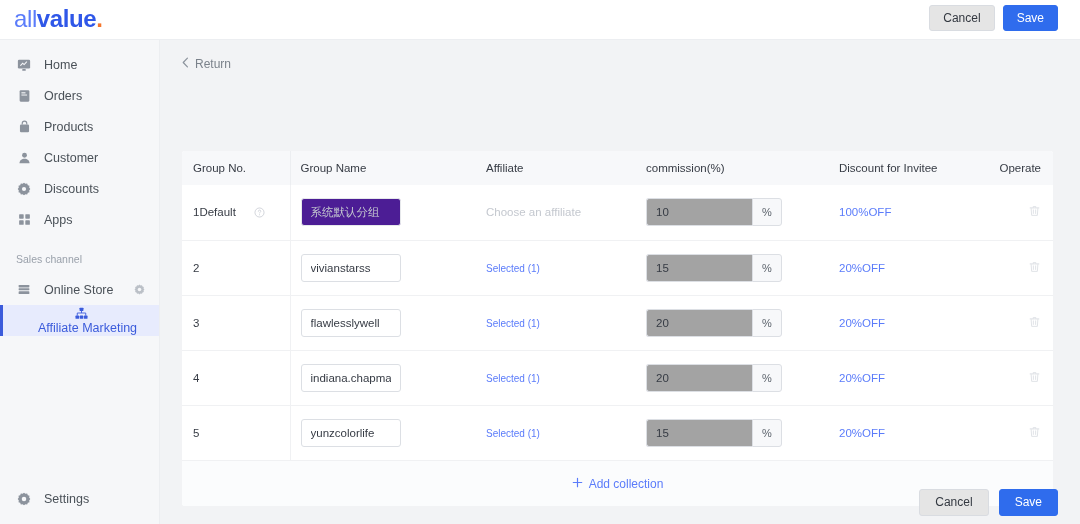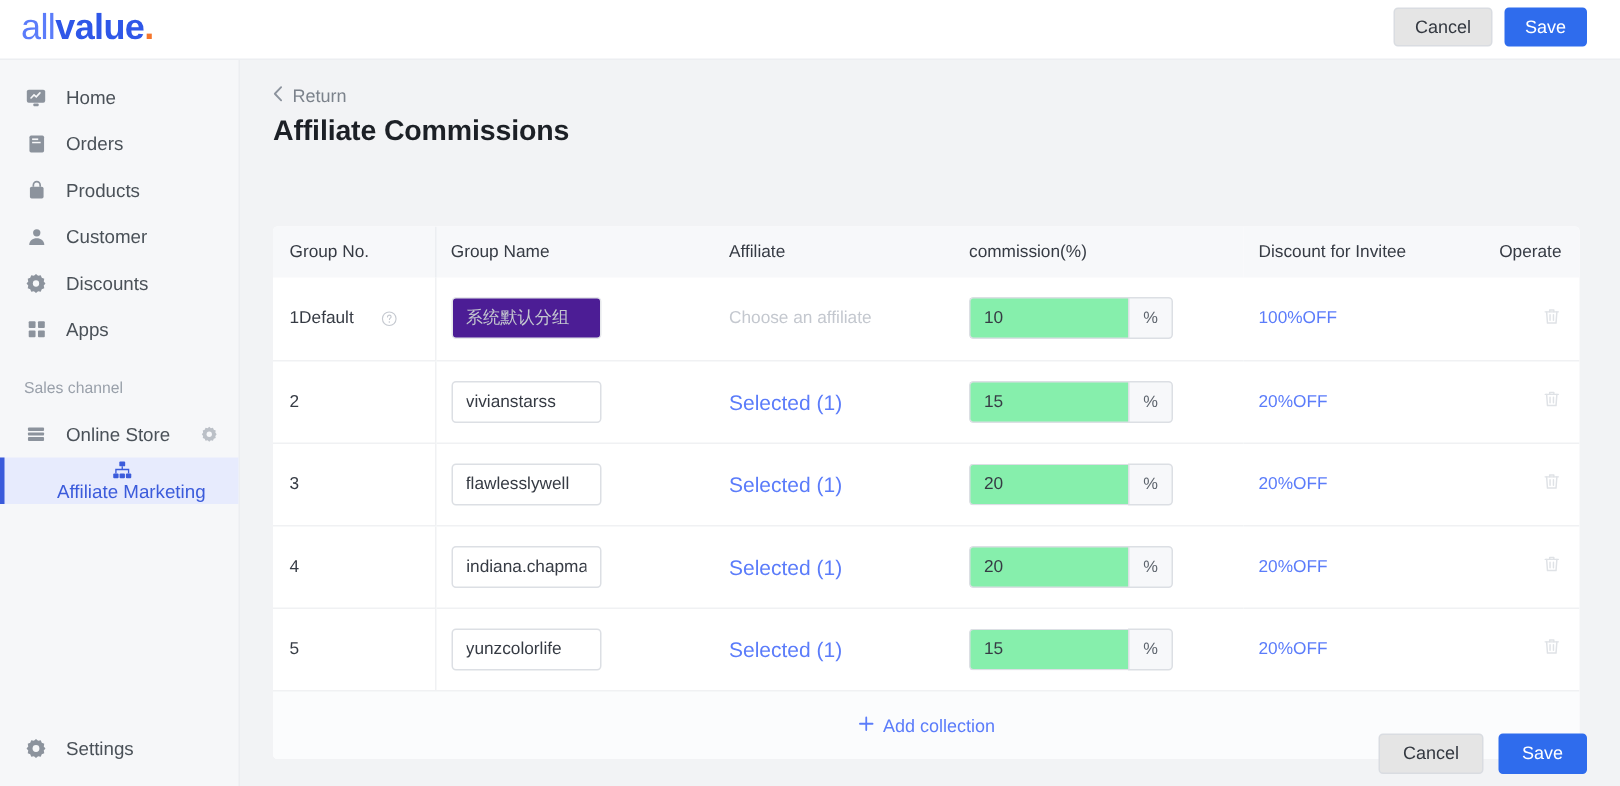--- a/index.html
+++ b/index.html
@@ -126,30 +126,30 @@
     border: 1px solid #dcdfe4; border-radius: 3px;
     background: #ffffff;
     font-size: 11.5px; color: #363b44;
     padding: 0 9px; line-height: 26px;
     font-family: "Liberation Sans", sans-serif;
     outline: none;
   }
   .txtinput::placeholder { color: #c4c8cf; }
   .txtinput:disabled { background: #4c1d95; border-color: #e6e8eb; color: #c0c4cb; }
 
-  .affiliate-link { color: #5b7cfa; cursor: pointer; font-size: 14px; }
+  .affiliate-link { color: #5b7cfa; cursor: pointer; font-size: 10px; }
   .affiliate-placeholder { color: #c4c8cf; font-size: 11.5px; }
 
   .numgroup { display: flex; width: 136px; height: 28px; }
   .numgroup input {
     flex: 1; height: 28px;
     border: 1px solid #dcdfe4; border-right: none;
     border-radius: 3px 0 0 3px;
     padding: 0 9px; font-size: 11.5px; color: #363b44;
-    font-family: "Liberation Sans", sans-serif; outline: none; background:#86efac;
+    font-family: "Liberation Sans", sans-serif; outline: none; background:#a3a3a3;
     min-width: 0;
   }
   .numgroup .suffix {
     width: 30px; height: 28px;
     border: 1px solid #dcdfe4; border-radius: 0 3px 3px 0;
     background: #f7f8fa; color: #5d646d; font-size: 11px;
     display: flex; align-items: center; justify-content: center;
   }
 
   .disc-link { color: #5b7cfa; cursor: pointer; font-size: 11.5px; }
@@ -305,21 +305,20 @@
 
   <div class="return-row">
     <span>
       <svg width="7" height="11" viewBox="0 0 8 12" fill="none" stroke="#8c939d" stroke-width="1.4" stroke-linecap="round" stroke-linejoin="round">
           <path d="M6.2 1L1.4 6l4.8 5"></path>
         </svg>
     </span>
     <span>Return</span>
   </div>
 
-  <div class="page-title">Affiliate Commissions</div>
 
   <div class="card">
     <table>
       <thead>
         <tr>
           <th class="col-no">Group No.</th>
           <th class="col-name">Group Name</th>
           <th class="col-aff">Affiliate</th>
           <th class="col-comm">commission(%)</th>
           <th class="col-disc">Discount for Invitee</th>

